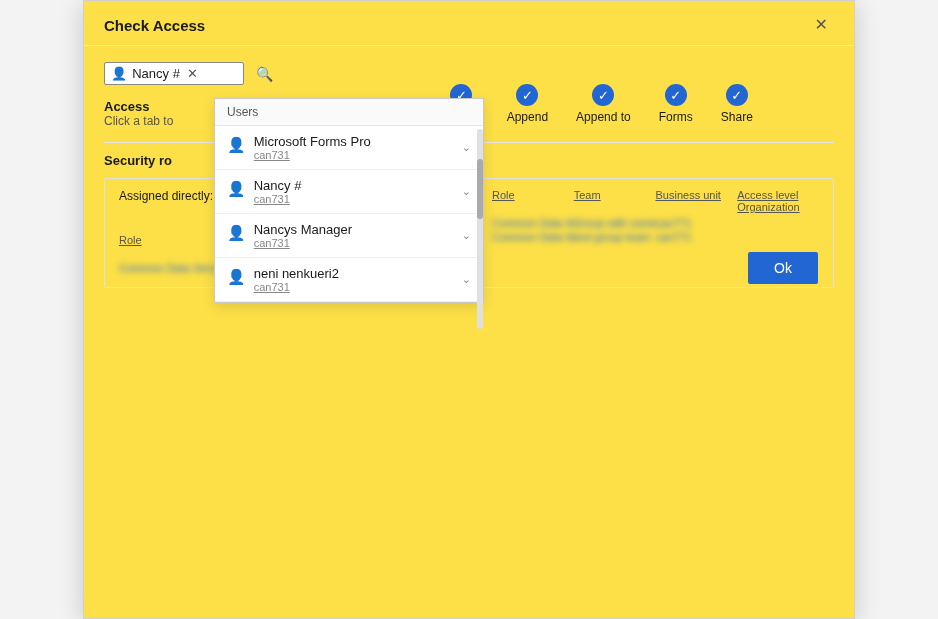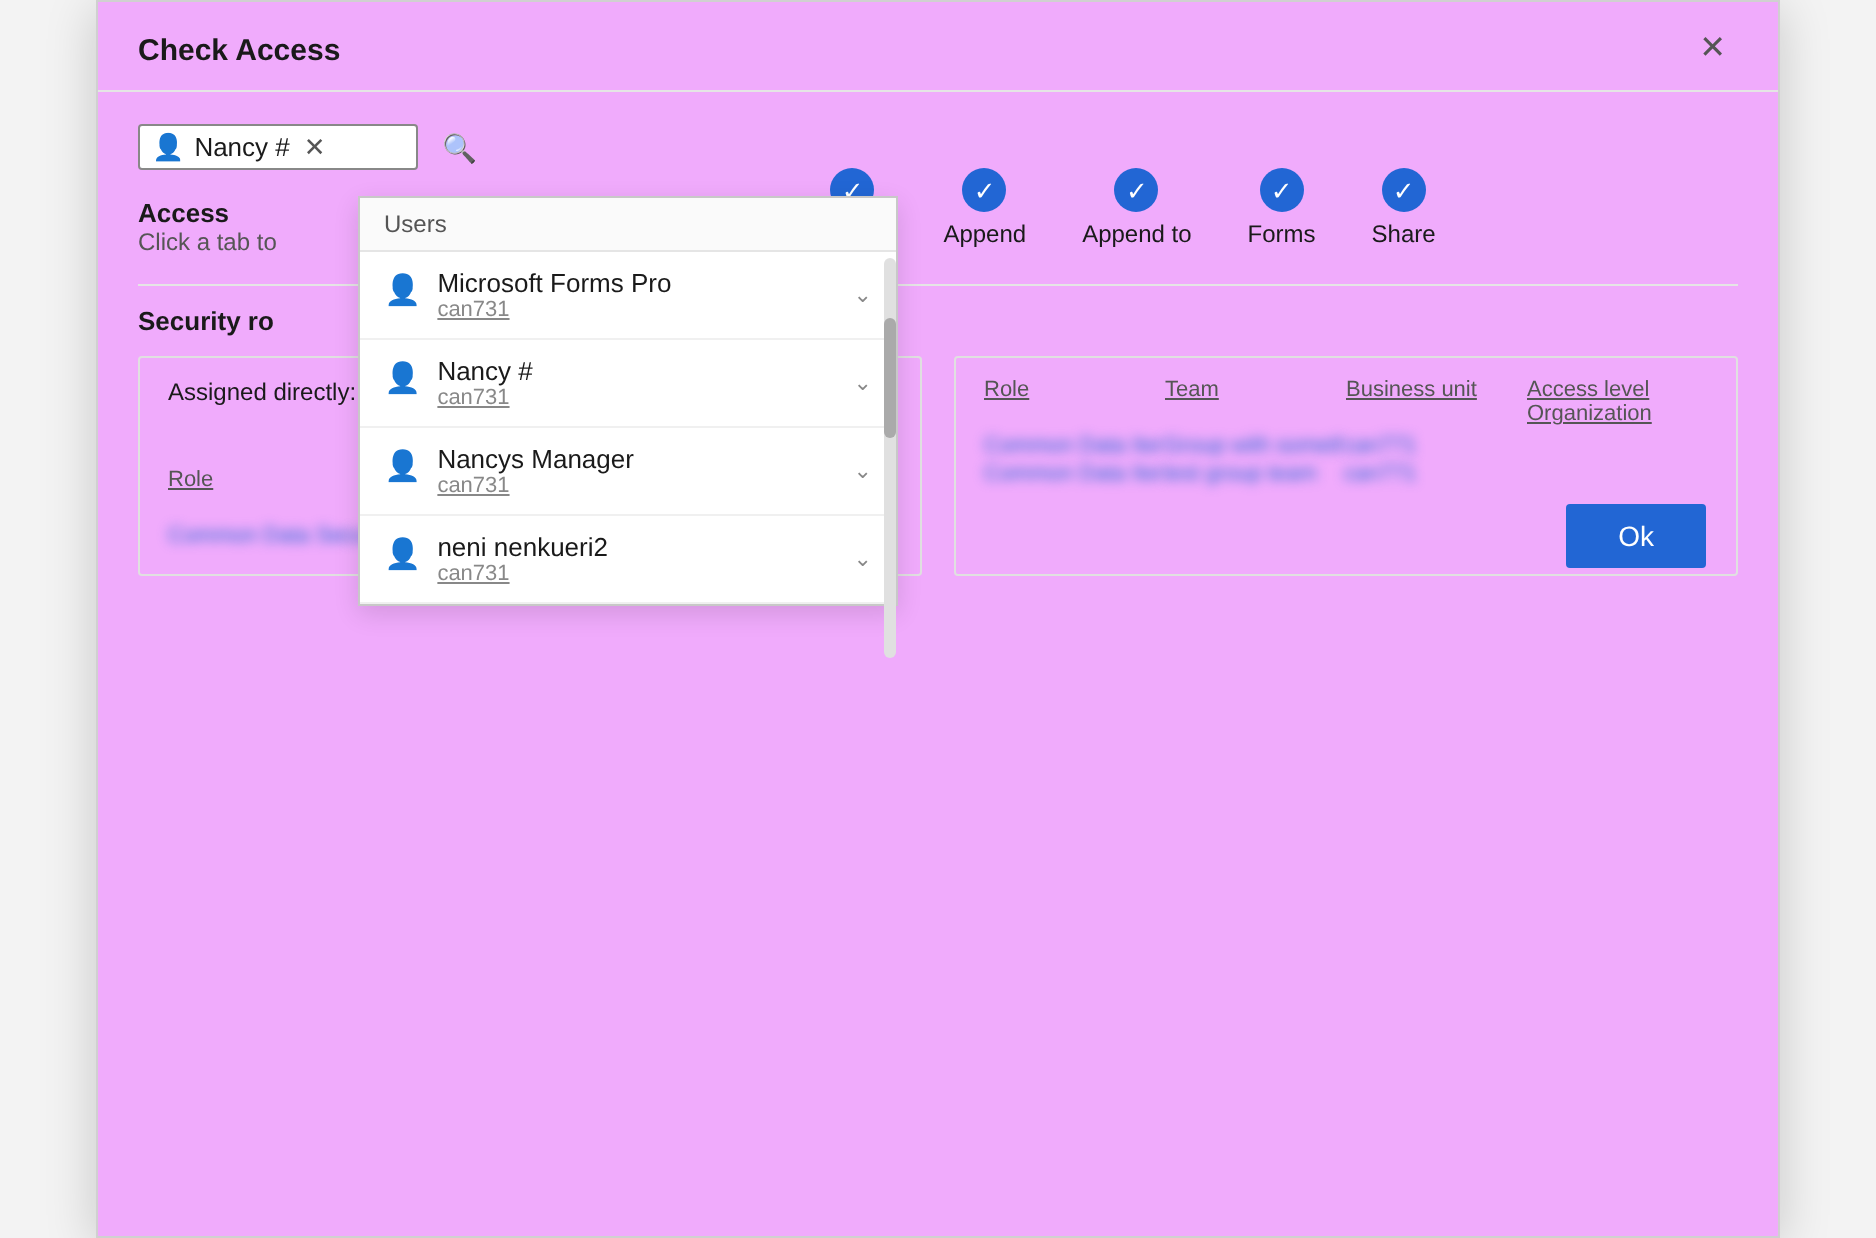--- a/index.html
+++ b/index.html
@@ -7,22 +7,22 @@
       font-family: 'Segoe UI', Arial, sans-serif;
       background: #f3f3f3;
       display: flex;
       align-items: center;
       justify-content: center;
       min-height: 100vh;
       font-size: 13px;
       color: #333;
     }
     .dialog {
-      background: #f0abfc;
-      width: 842px;
+      background: #fde047;
+      width: 772px;
       min-height: 619px;
       border: 1px solid #d0d0d0;
       box-shadow: 0 4px 24px rgba(0,0,0,0.18);
       position: relative;
       padding: 0;
     }
     .dialog-header {
       display: flex;
       align-items: center;
       justify-content: space-between;

